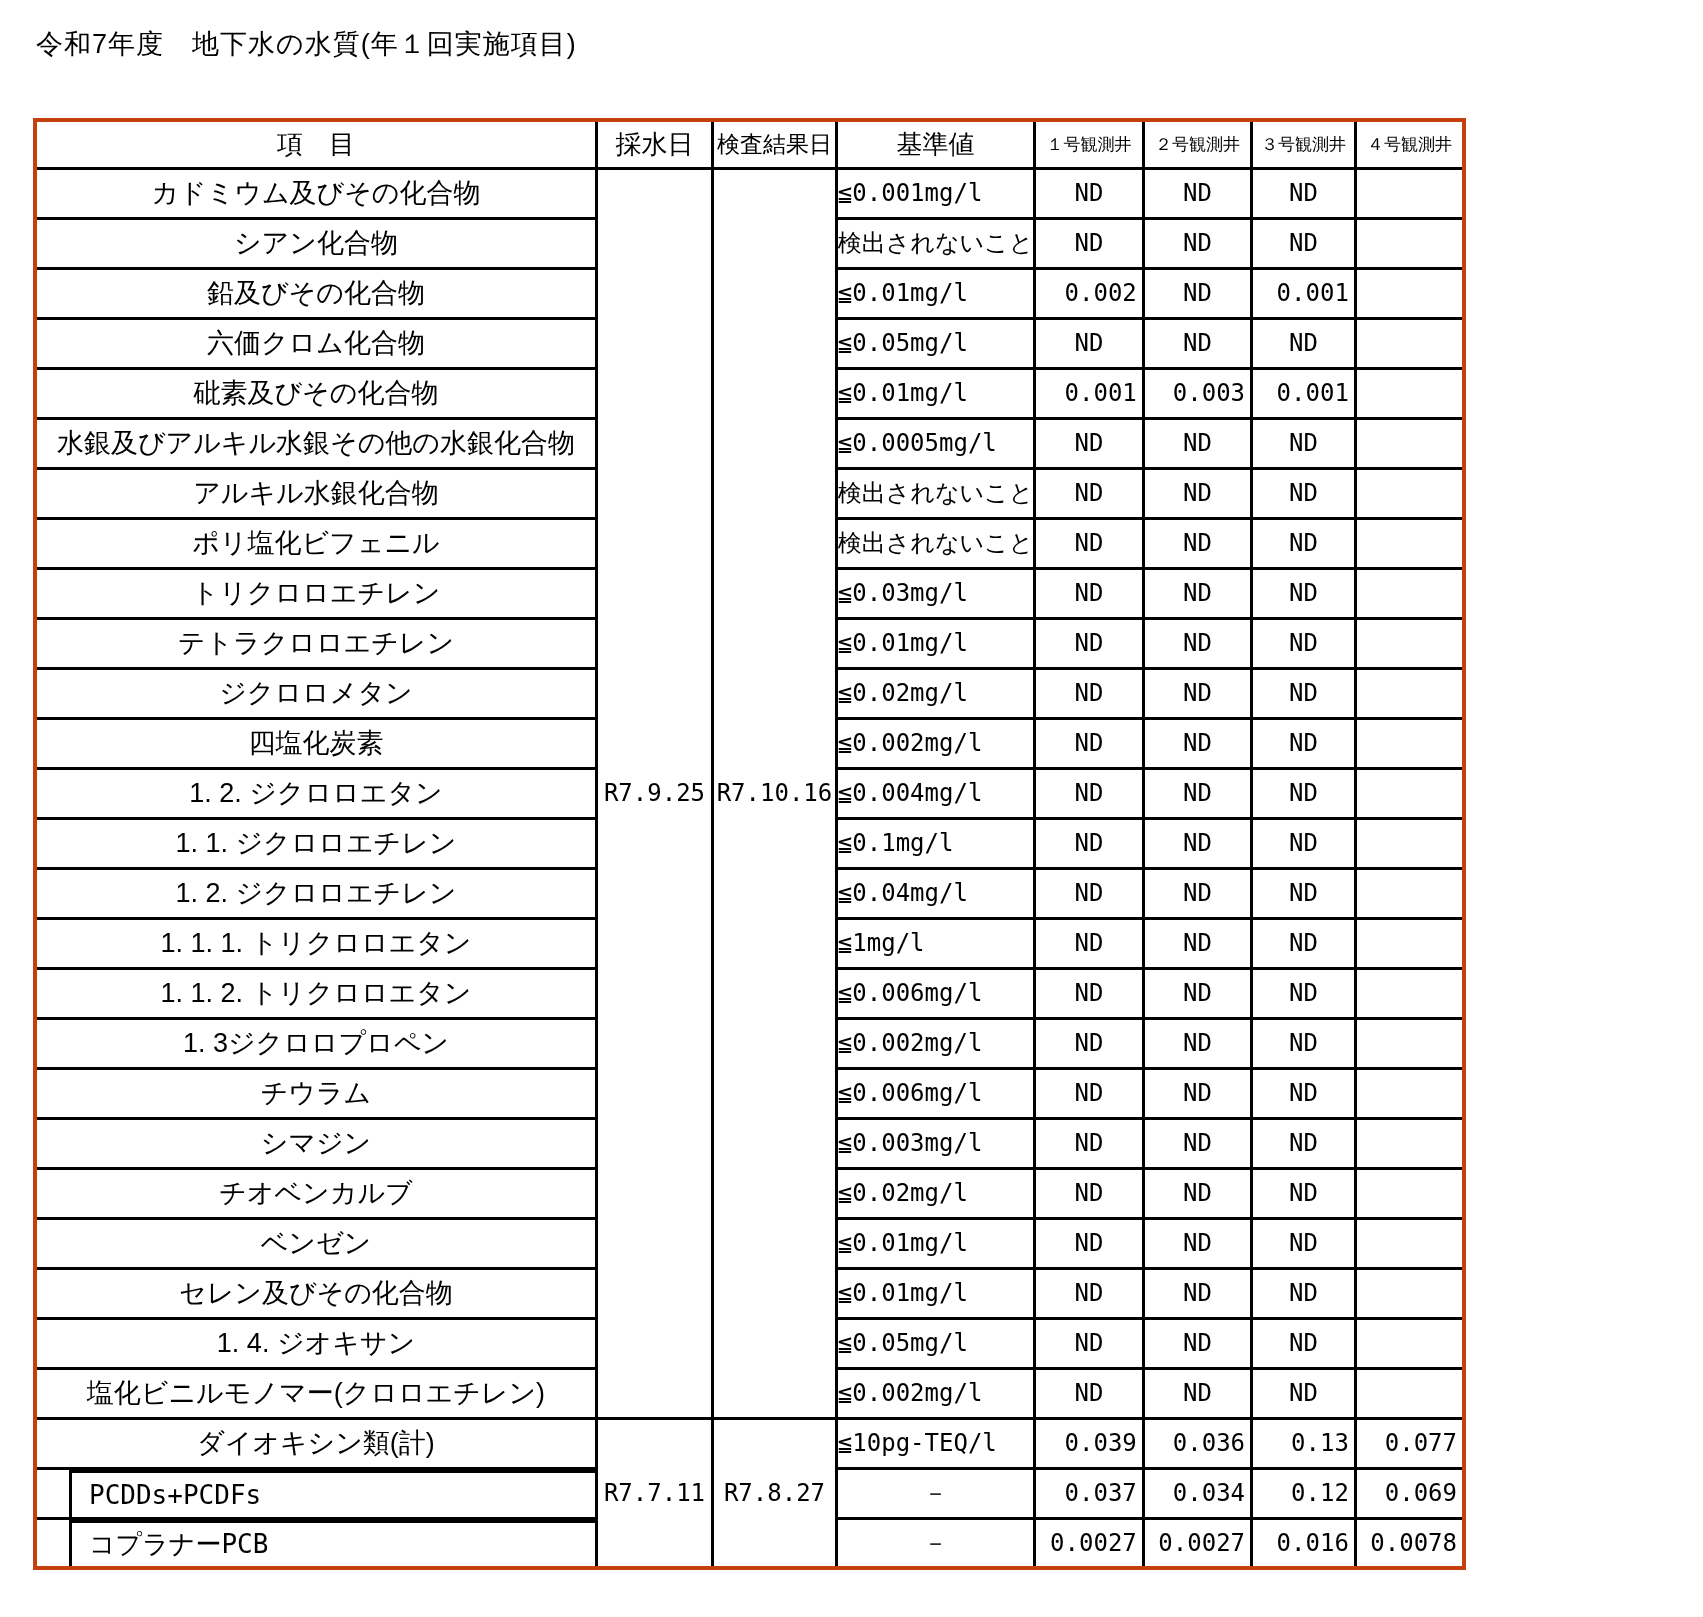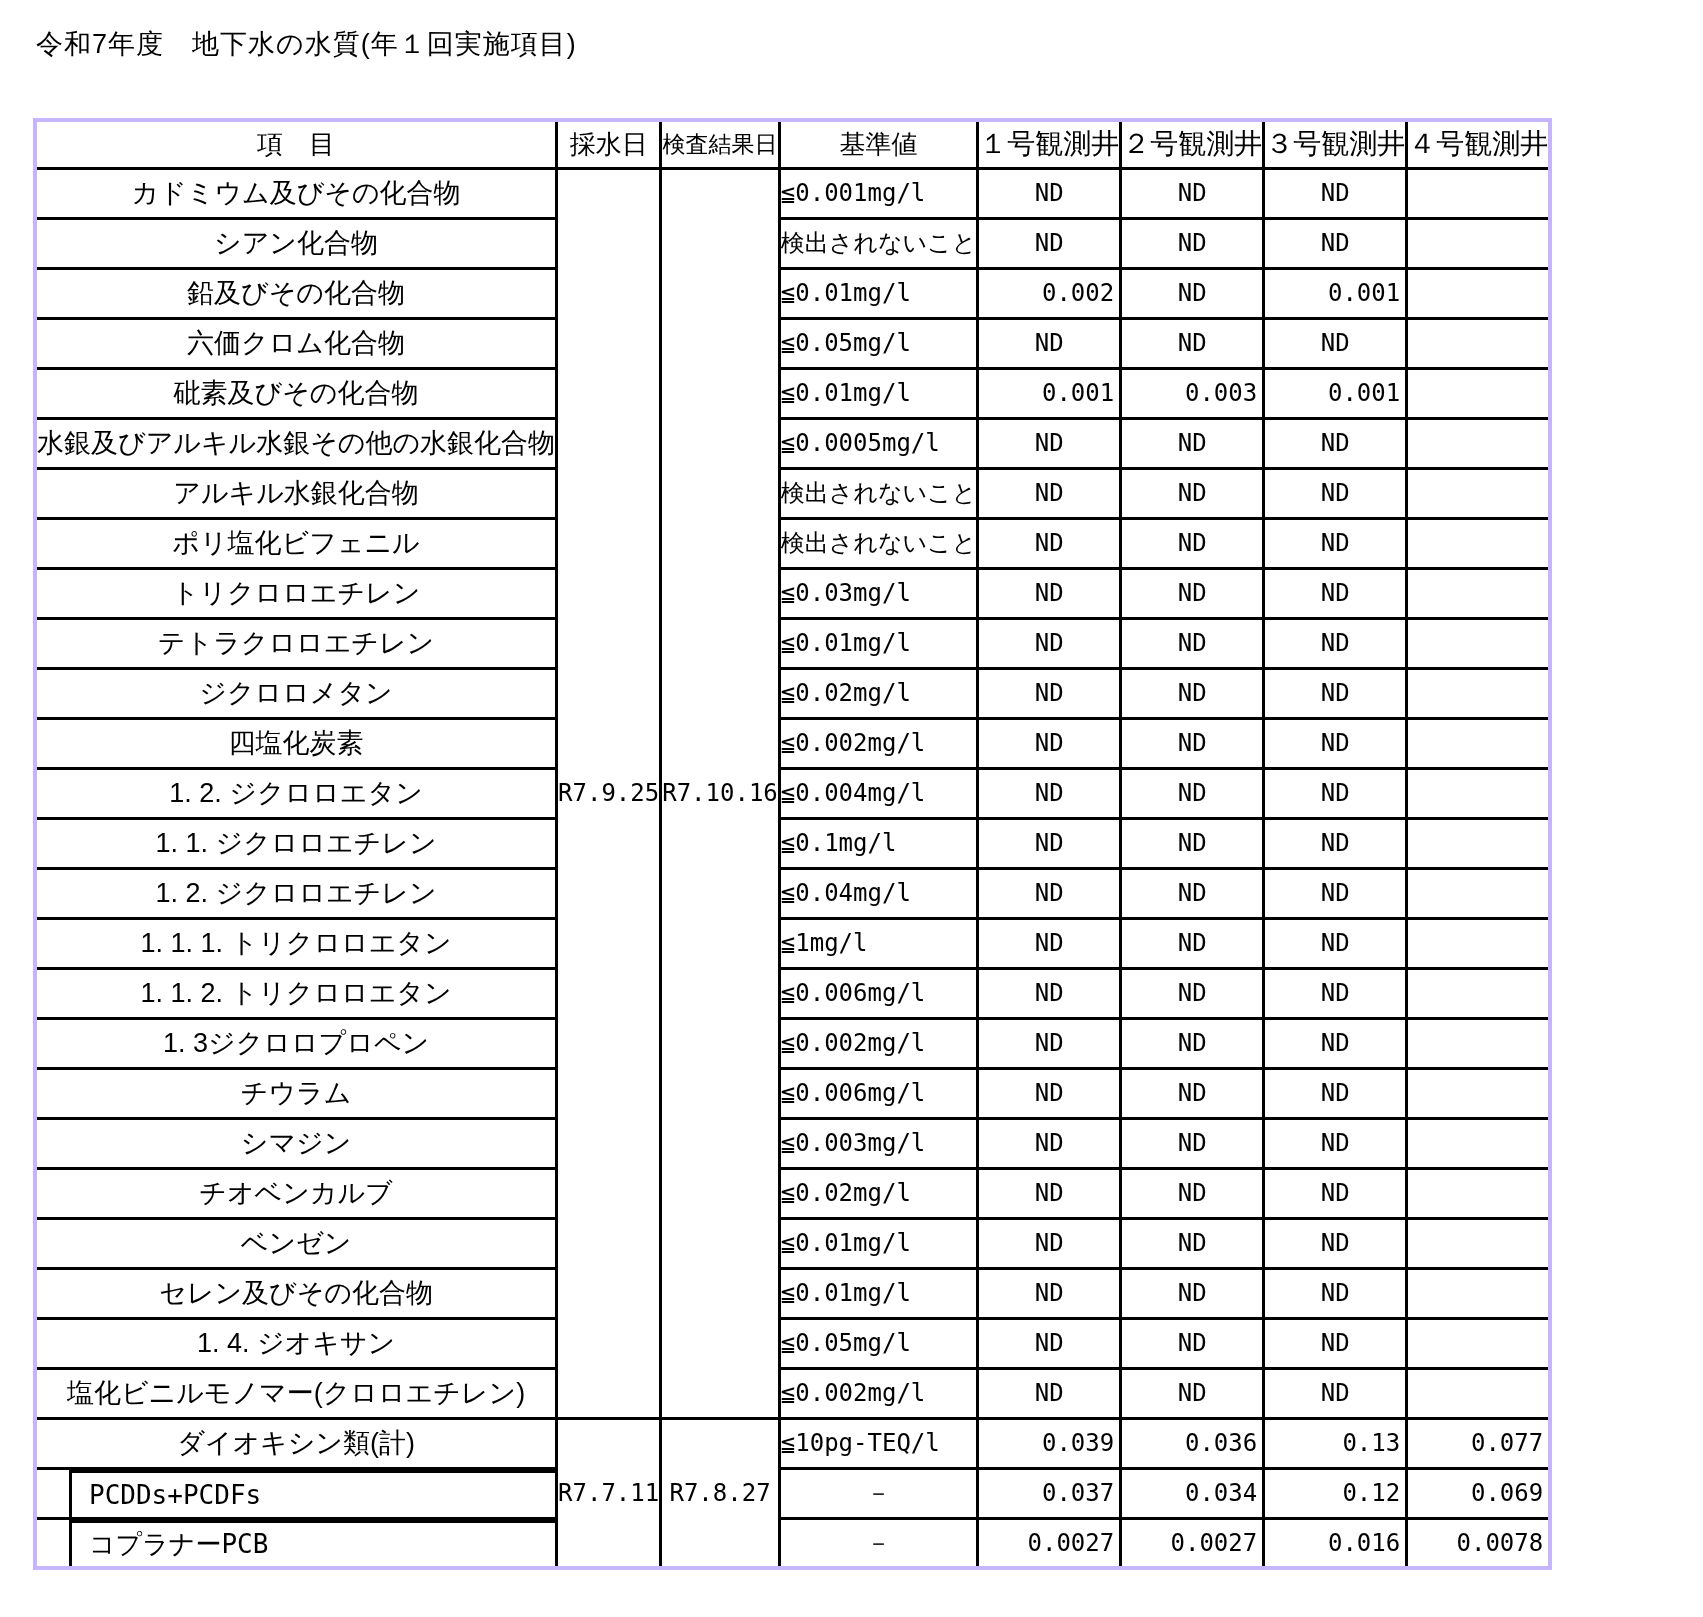--- a/index.html
+++ b/index.html
@@ -22,39 +22,39 @@
     font-size: 27px;
     letter-spacing: 1px;
     white-space: pre;
   }
   table.water {
     position: absolute;
     left: 33px;
     top: 118px;
     border-collapse: collapse;
     table-layout: fixed;
-    border: 4px solid #c4b5fd;
+    border: 4px solid #c2410c;
   }
   table.water th,
   table.water td {
     border: 3px solid #000;
     padding: 0;
     overflow: hidden;
     white-space: nowrap;
   }
   thead tr { height: 48px; }
   tbody tr { height: 50px; }
   thead th {
     font-weight: normal;
     text-align: center;
     border-bottom: 4px solid #000;
     font-size: 26px;
   }
   th.h-result { font-size: 23px; }
-  th.h-well { font-size: 28px; }
+  th.h-well { font-size: 17px; }
   td.item {
     text-align: center;
     padding-left: 8px;
     font-size: 27px;
   }
   td.date {
     text-align: center;
     font-size: 24px;
     font-family: "DejaVu Sans Mono", monospace;
     margin-left: 32px;

